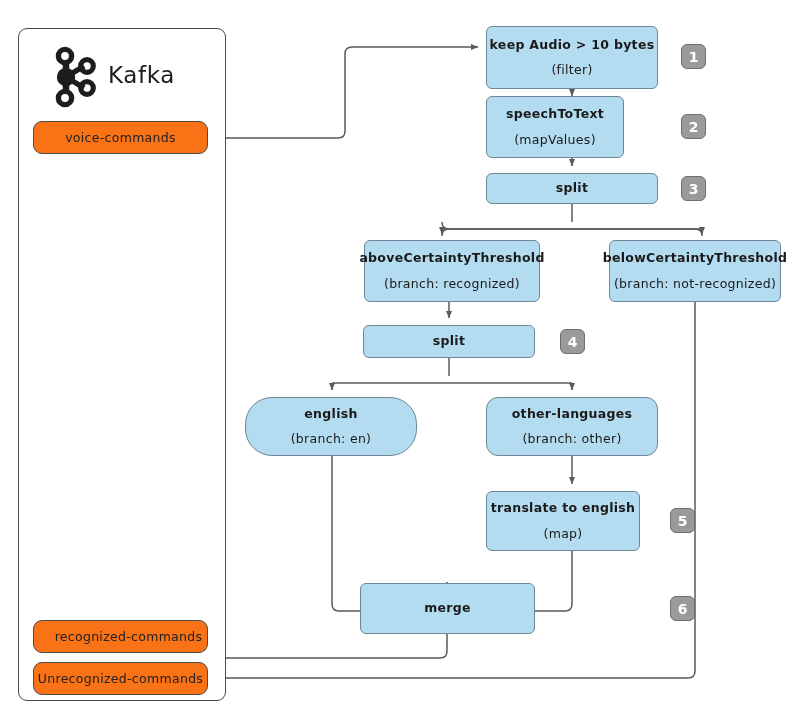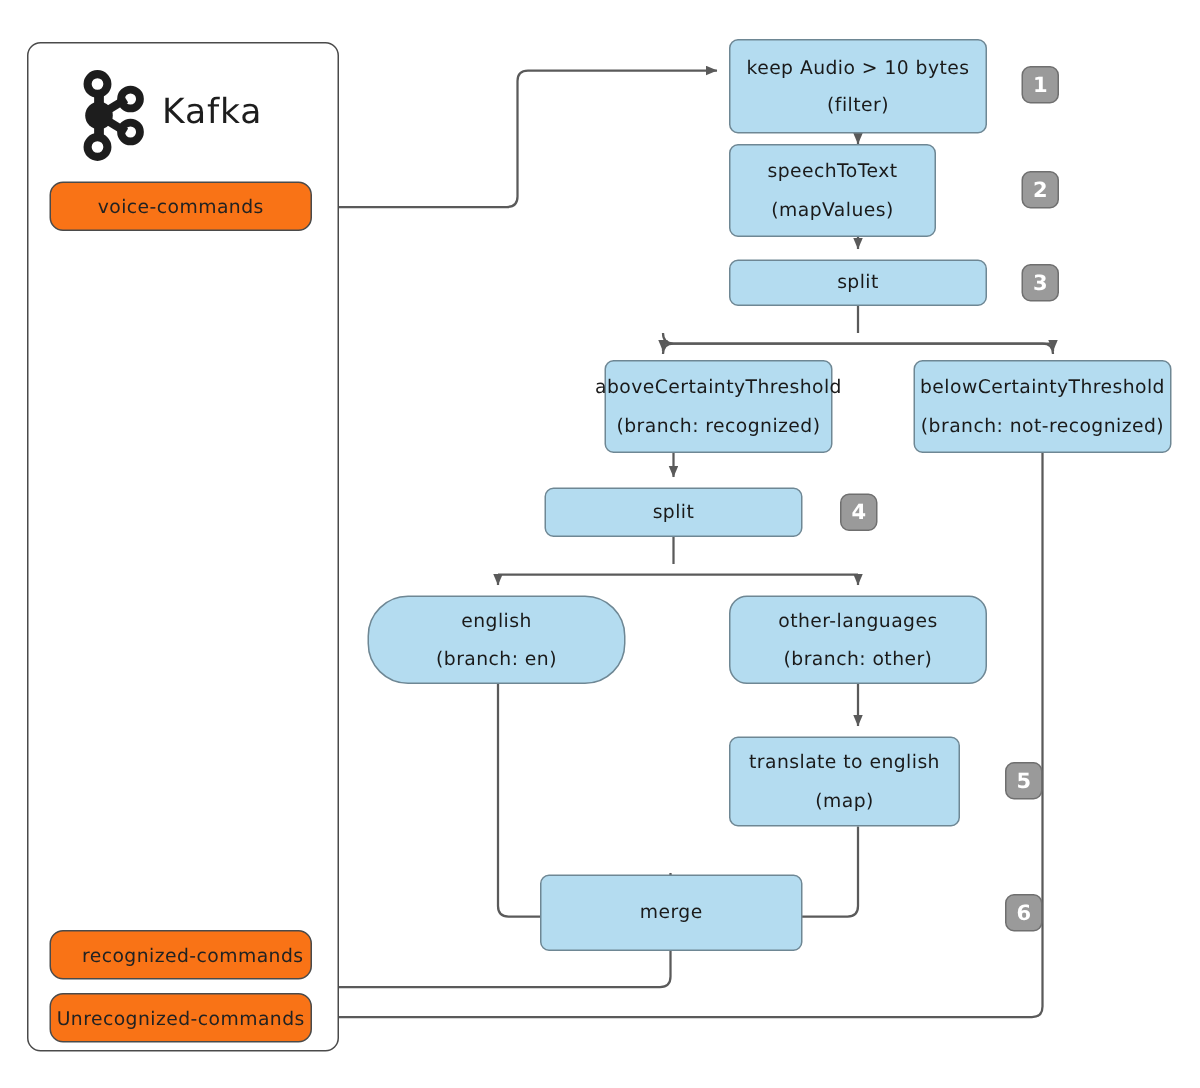--- a/index.html
+++ b/index.html
@@ -54,21 +54,21 @@
     display: flex;
     flex-direction: column;
     align-items: center;
     justify-content: center;
     color: #1a1a1a;
     font-size: 12.5px;
     letter-spacing: 0.3px;
     text-align: center;
     line-height: 1.15;
   }
-  .node .line1 { display: block; }
+  .node .line1 { display: block; font-weight: bold; }
   .node .line2 { display: block; margin-top: 11px; }
   .badge {
     position: absolute;
     width: 25px;
     height: 25px;
     border-radius: 6px;
     background: #9a9a9a;
     border: 1.5px solid #6f6f6f;
     box-sizing: border-box;
     color: #ffffff;
@@ -169,21 +169,21 @@
   <div class="node" style="left:486px; top:96px; width:138px; height:62px;">
     <span class="line1">speechToText</span>
     <span class="line2">(mapValues)</span>
   </div>
 
   <div class="node single" style="left:486px; top:173px; width:172px; height:31px;">
     <span class="line1">split</span>
 
   </div>
 
-  <div class="node" style="left:364px; top:240px; width:152px; height:62px;margin-left:39px;">
+  <div class="node" style="left:364px; top:240px; width:176px; height:62px;">
     <span class="line1">aboveCertaintyThreshold</span>
     <span class="line2">(branch: recognized)</span>
   </div>
 
   <div class="node" style="left:609px; top:240px; width:172px; height:62px;">
     <span class="line1">belowCertaintyThreshold</span>
     <span class="line2">(branch: not-recognized)</span>
   </div>
 
   <div class="node single" style="left:363px; top:325px; width:172px; height:33px;">

